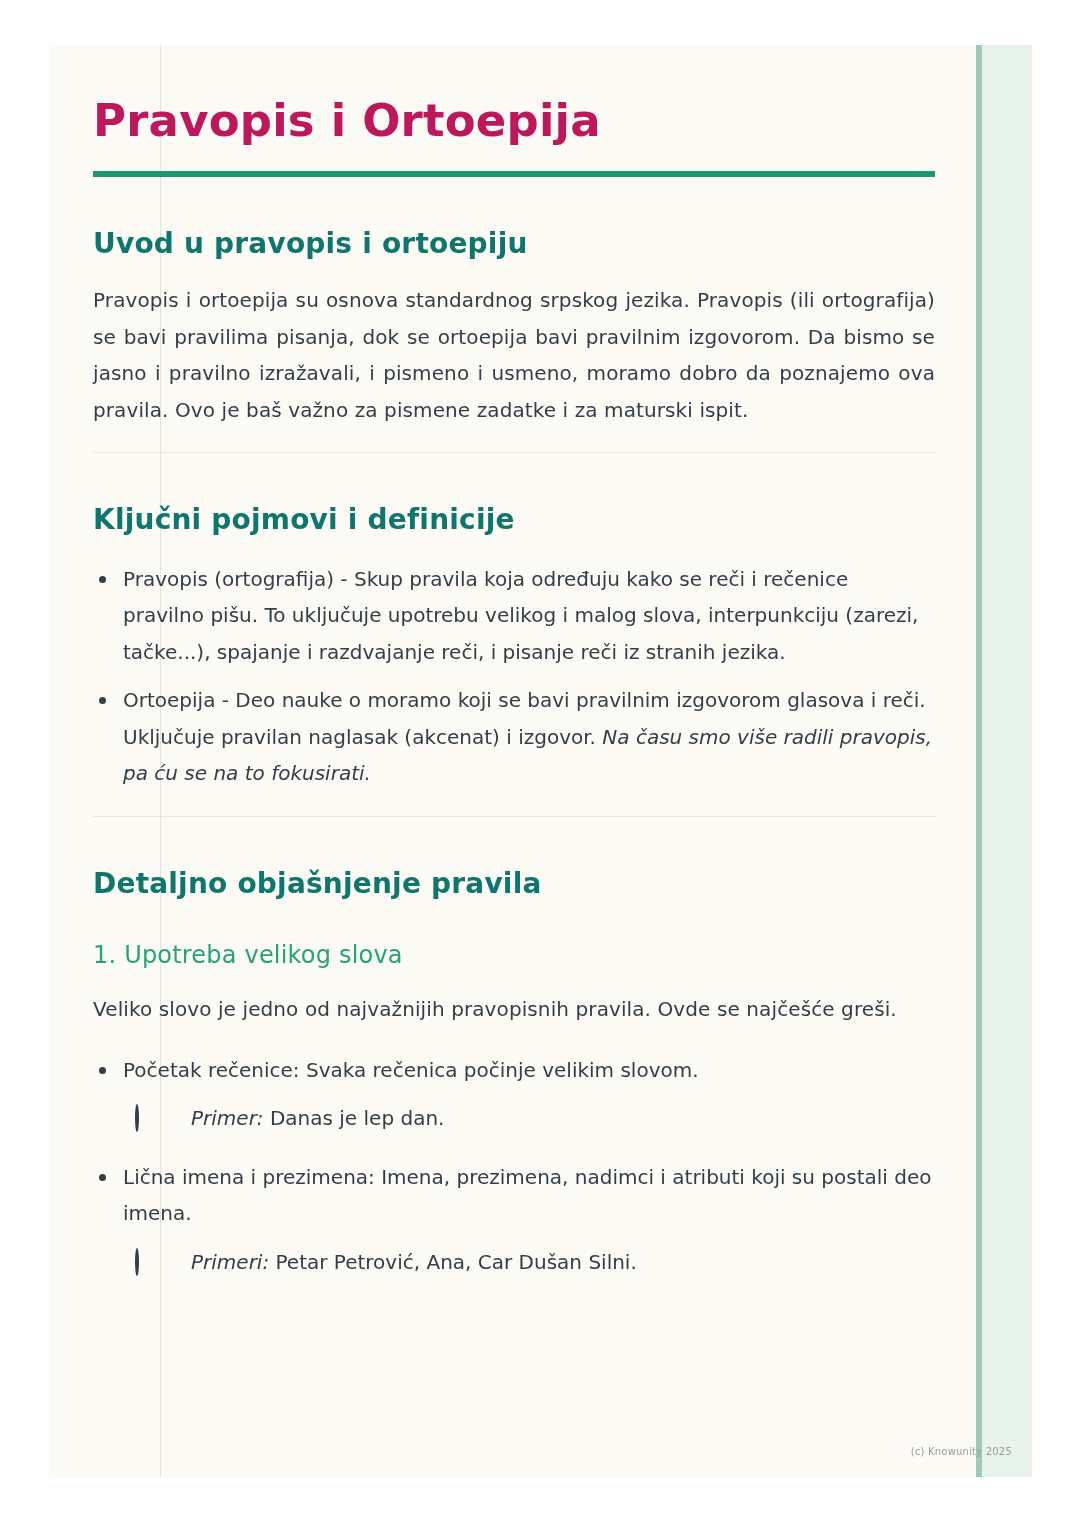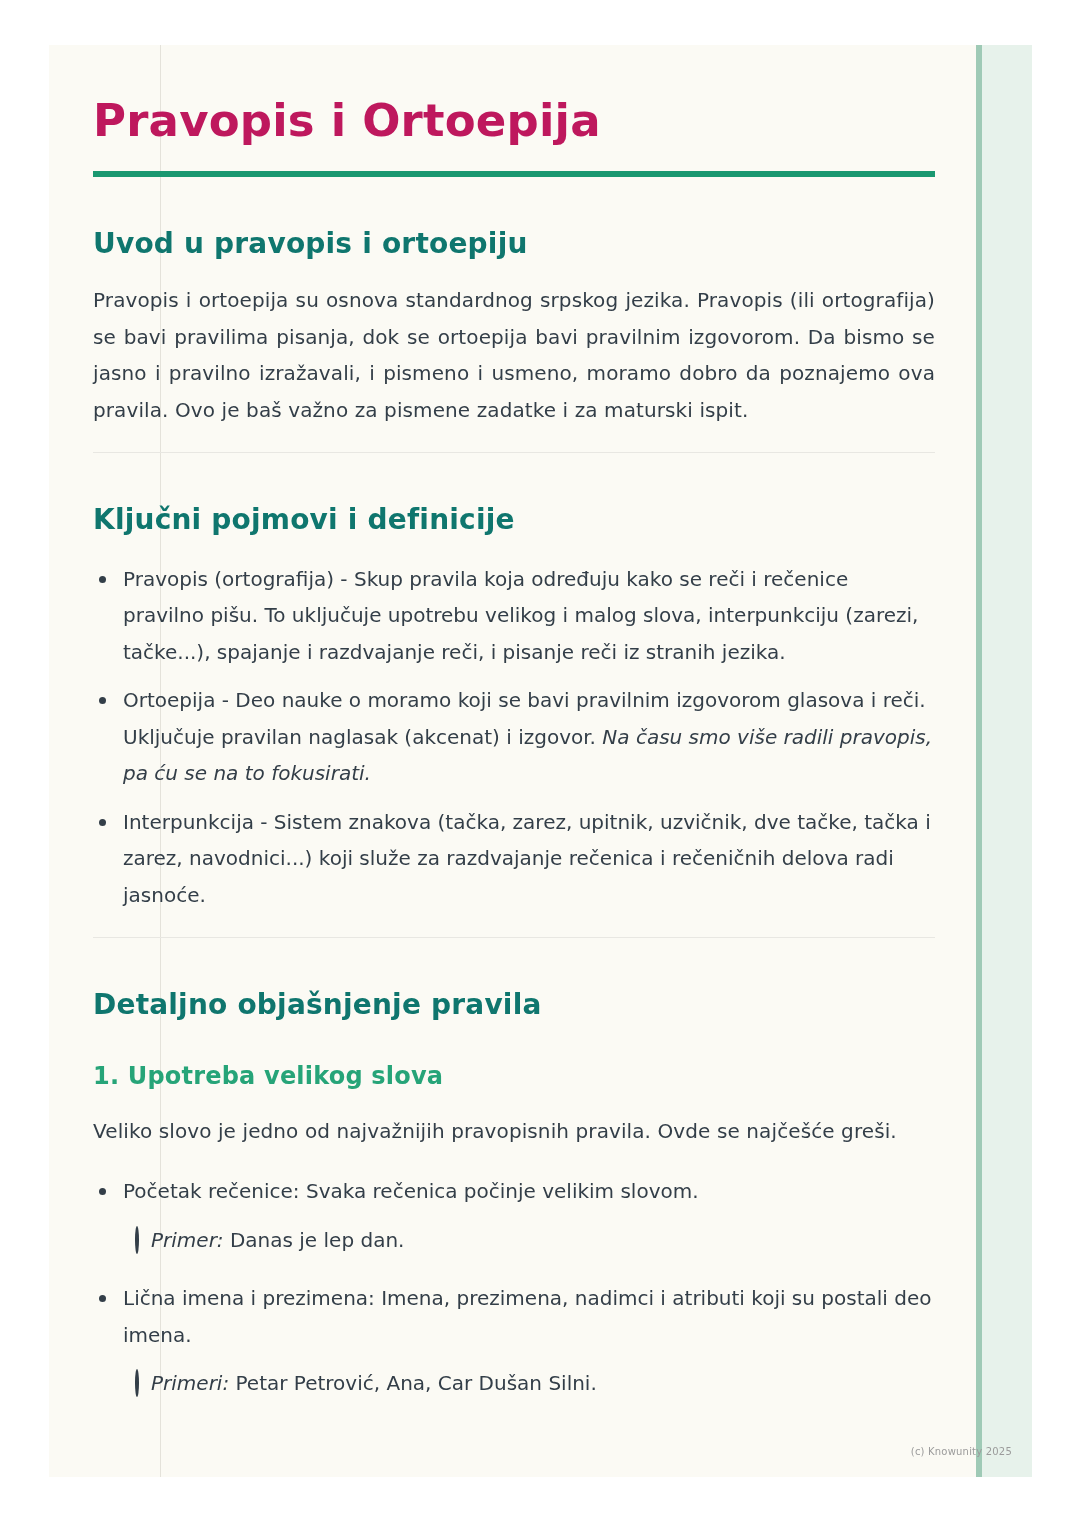--- a/index.html
+++ b/index.html
@@ -27,41 +27,41 @@
   .h1{
     margin-top:50px;font-size:45px;line-height:1.15;font-weight:700;
     color:#be185d;letter-spacing:0.2px;
   }
   .title-rule{height:6px;background:#1a9870;margin-top:24px;}
   .h2{
     font-size:28px;line-height:1.2;font-weight:700;color:#0f766e;
     margin-top:50px;letter-spacing:0.2px;
   }
   .h3{
-    font-size:24px;line-height:1.2;font-weight:700;color:#26a478;
+    font-size:24px;line-height:1.2;font-weight:400;color:#26a478;
     margin-top:40px;letter-spacing:0.2px;
   }
   .para{
     margin-top:22px;font-size:20px;line-height:36.5px;
     text-align:justify;letter-spacing:0.1px;
   }
   .hr{height:1px;background:#e8e7e2;margin-top:24px;}
   .list{margin-top:24px;}
   .li{display:flex;margin-bottom:12px;font-size:20px;line-height:36.5px;}
   .li .marker-cell{width:30px;flex:0 0 30px;display:flex;justify-content:flex-start;}
   .dot{
     width:7px;height:7px;border-radius:50%;background:#333e48;
     margin-top:15px;margin-left:6px;
   }
   .ring{
     width:8px;height:8px;border-radius:50%;border:2px solid #333e48;
     box-sizing:border-box;margin-top:14px;margin-left:12px;
   }
   .li-text{flex:1;}
-  .sub-li{display:flex;font-size:20px;line-height:36.5px;margin-top:2px;padding-left:30px;}
+  .sub-li{display:flex;font-size:20px;line-height:36.5px;margin-top:2px;padding-left:30px;gap:40px;}
   .sub-li .marker-cell{width:28px;flex:0 0 28px;}
   .rules-label{margin-top:24px;font-size:20px;font-weight:700;line-height:36.5px;}
   .rule-item{margin-top:14px;}
   b{font-weight:400;}
   i{font-style:italic;}
   .footer{
     position:absolute;right:20px;bottom:20px;font-size:10px;color:#9b9b9b;
     letter-spacing:0.2px;z-index:5;
   }
 </style>
@@ -89,26 +89,20 @@
         <span class="marker-cell">
             <span class="dot"></span>
           </span>
         <div class="li-text"><b>Pravopis (ortografija)</b><span> - Skup pravila koja određuju kako se reči i rečenice pravilno pišu. To uključuje upotrebu velikog i malog slova, interpunkciju (zarezi, tačke...), spajanje i razdvajanje reči, i pisanje reči iz stranih jezika.</span><i></i></div>
       </div>
       <div class="li">
         <span class="marker-cell">
             <span class="dot"></span>
           </span>
         <div class="li-text"><b>Ortoepija</b><span> - Deo nauke o moramo koji se bavi pravilnim izgovorom glasova i reči. Uključuje pravilan naglasak (akcenat) i izgovor. </span><i>Na času smo više radili pravopis, pa ću se na to fokusirati.</i></div>
-      </div>
-      <div class="li">
-        <span class="marker-cell">
-            <span class="dot"></span>
-          </span>
-        <div class="li-text"><b>Interpunkcija</b><span> - Sistem znakova (tačka, zarez, upitnik, uzvičnik, dve tačke, tačka i zarez, navodnici...) koji služe za razdvajanje rečenica i rečeničnih delova radi jasnoće.</span><i></i></div>
       </div>
     </div>
 
     <div class="hr"></div>
 
     <div class="h2">Detaljno objašnjenje pravila</div>
     <div class="h3">1. Upotreba velikog slova</div>
     <div class="para">Veliko slovo je jedno od najvažnijih pravopisnih pravila. Ovde se najčešće greši.</div>
 
     <div class="list">

